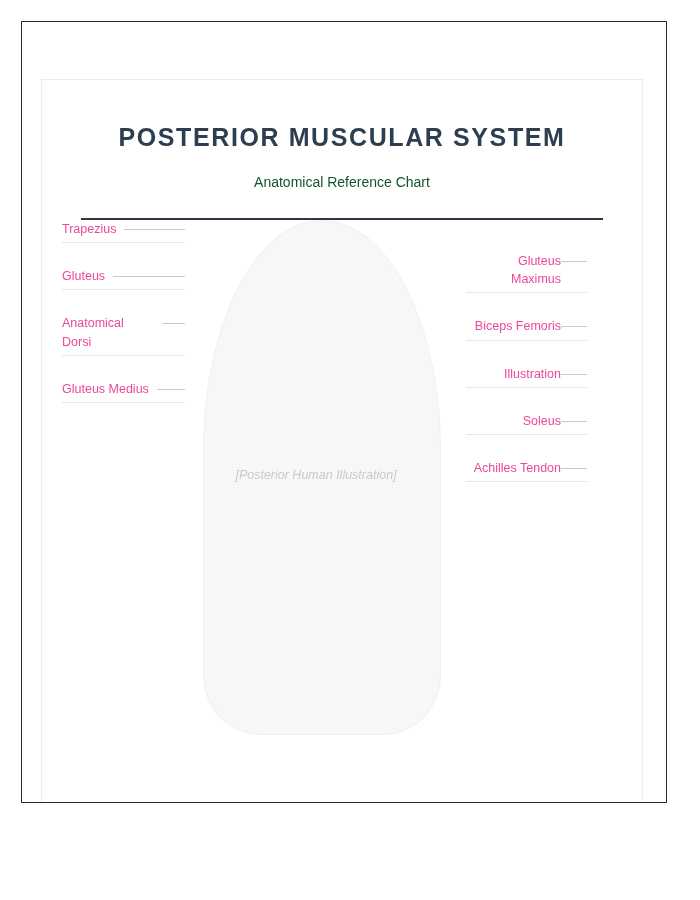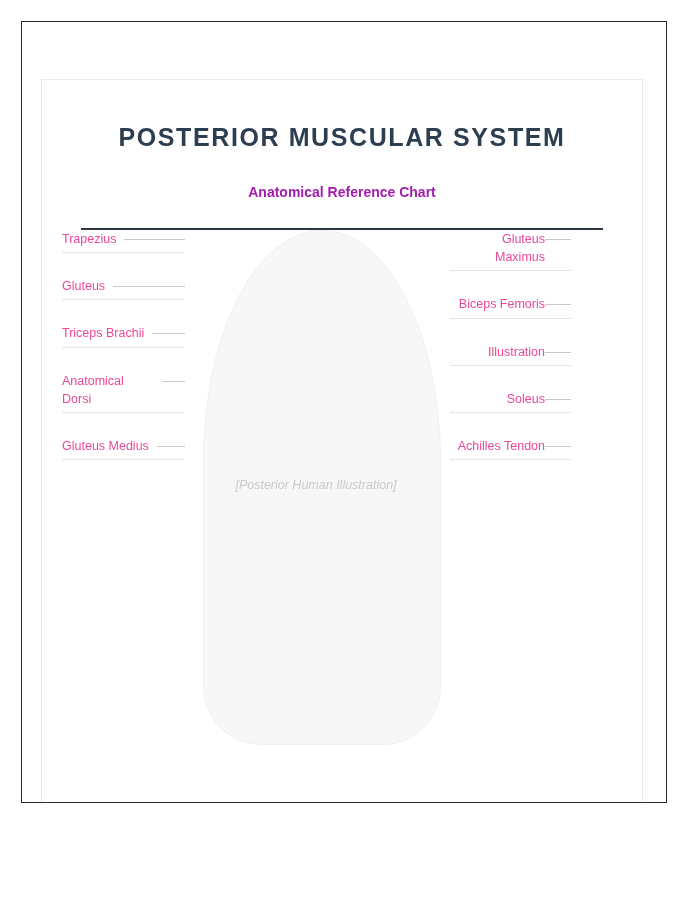--- a/index.html
+++ b/index.html
@@ -49,46 +49,45 @@
   .chart-title {
     font-size: 25px;
     font-weight: bold;
     letter-spacing: 1.6px;
     color: #2c3e50;
     margin: 0;
     line-height: 1.2;
   }
   .chart-subtitle {
     font-size: 14px;
-    color: #a21caf;
-    margin: 10px;
+    color: #14532d;
+    margin: 0;
     padding-top: 21px;
     line-height: 1.3;
-    font-weight: bold;
   }
   .header-rule {
     height: 0;
     border-top: 2px solid #2c3845;
     margin: 27px 39px 0 39px;
   }
 
   
   .chart-body {
     position: relative;
     margin-top: 0;
     height: 620px;
   }
 
   .label-column {
     position: absolute;
     top: 0;
     width: 123px;
   }
   .label-column.left  { left: 20px; }
-  .label-column.right { left: 408px; width: 121px; }
+  .label-column.right { left: 424px; width: 121px; margin-top: 32px; }
 
   .label-item {
     display: flex;
     align-items: flex-start;
     border-bottom: 1px solid #e6e6e6;
     padding-bottom: 4px;
     margin-bottom: 24px;
     min-height: 18px;
   }
   .label-column.right .label-item {
@@ -172,24 +171,20 @@
       <div class="label-column left">
         <div class="label-item">
           <span class="label-text">Trapezius</span>
           <span class="leader-dash"></span>
         </div>
         <div class="label-item">
           <span class="label-text">Gluteus</span>
           <span class="leader-dash"></span>
         </div>
         <div class="label-item">
-          <span class="label-text">Triceps Brachii</span>
-          <span class="leader-dash"></span>
-        </div>
-        <div class="label-item">
           <span class="label-text">Anatomical Dorsi</span>
           <span class="leader-dash"></span>
         </div>
         <div class="label-item">
           <span class="label-text">Gluteus Medius</span>
           <span class="leader-dash"></span>
         </div>
       </div>
 
       <div class="illustration-wrap">

